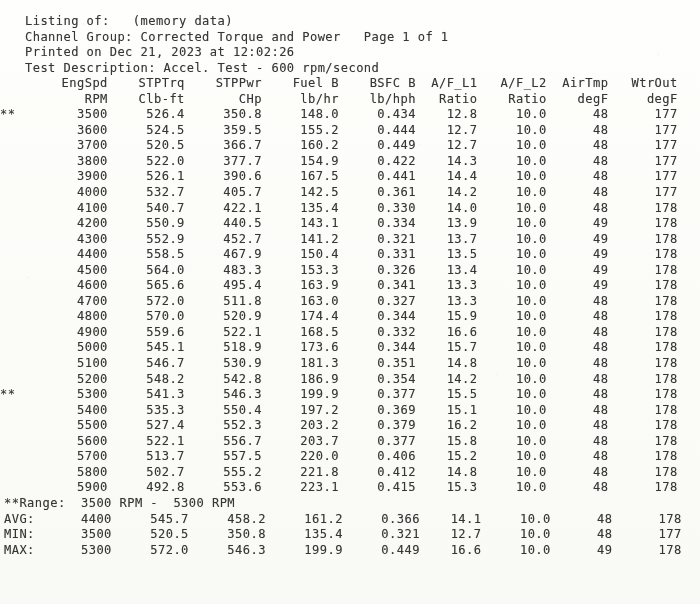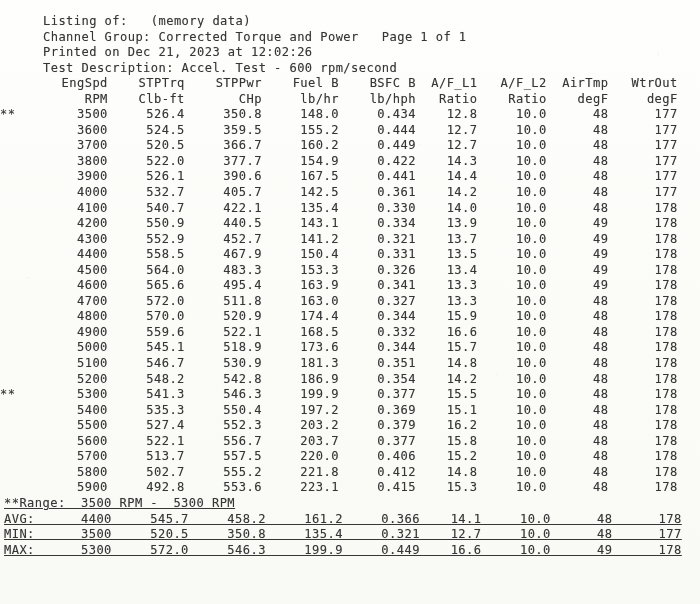--- a/index.html
+++ b/index.html
@@ -37,36 +37,35 @@
     margin: 0;
     font-family: "DejaVu Sans Mono", "Liberation Mono", monospace;
     font-size: 12.1px;
     line-height: 15.55px;
     letter-spacing: 0.42px;
     color: #363636;
     white-space: pre;
     text-shadow: 0 0 0.7px rgba(70,70,70,0.40);
   }
   .meta {
-    padding-left: 43px;
+    padding-left: 25px;
     margin-bottom: 14px;
   }
   .tablewrap {
     padding-left: 0;
   }
   .colhead {
     color: #333;
     margin-bottom: 20px;
   }
   .rows { color: #383838; }
   .summary {
     padding-left: 4px;
     margin-top: 18px;
     color: #383838;
-    text-decoration: underline;
   }
 </style>
 </head>
 <body>
 
 <div class="paper"></div>
 
 <div class="sheet">
 
   <pre class="block meta" id="meta">Listing of:   (memory data)

